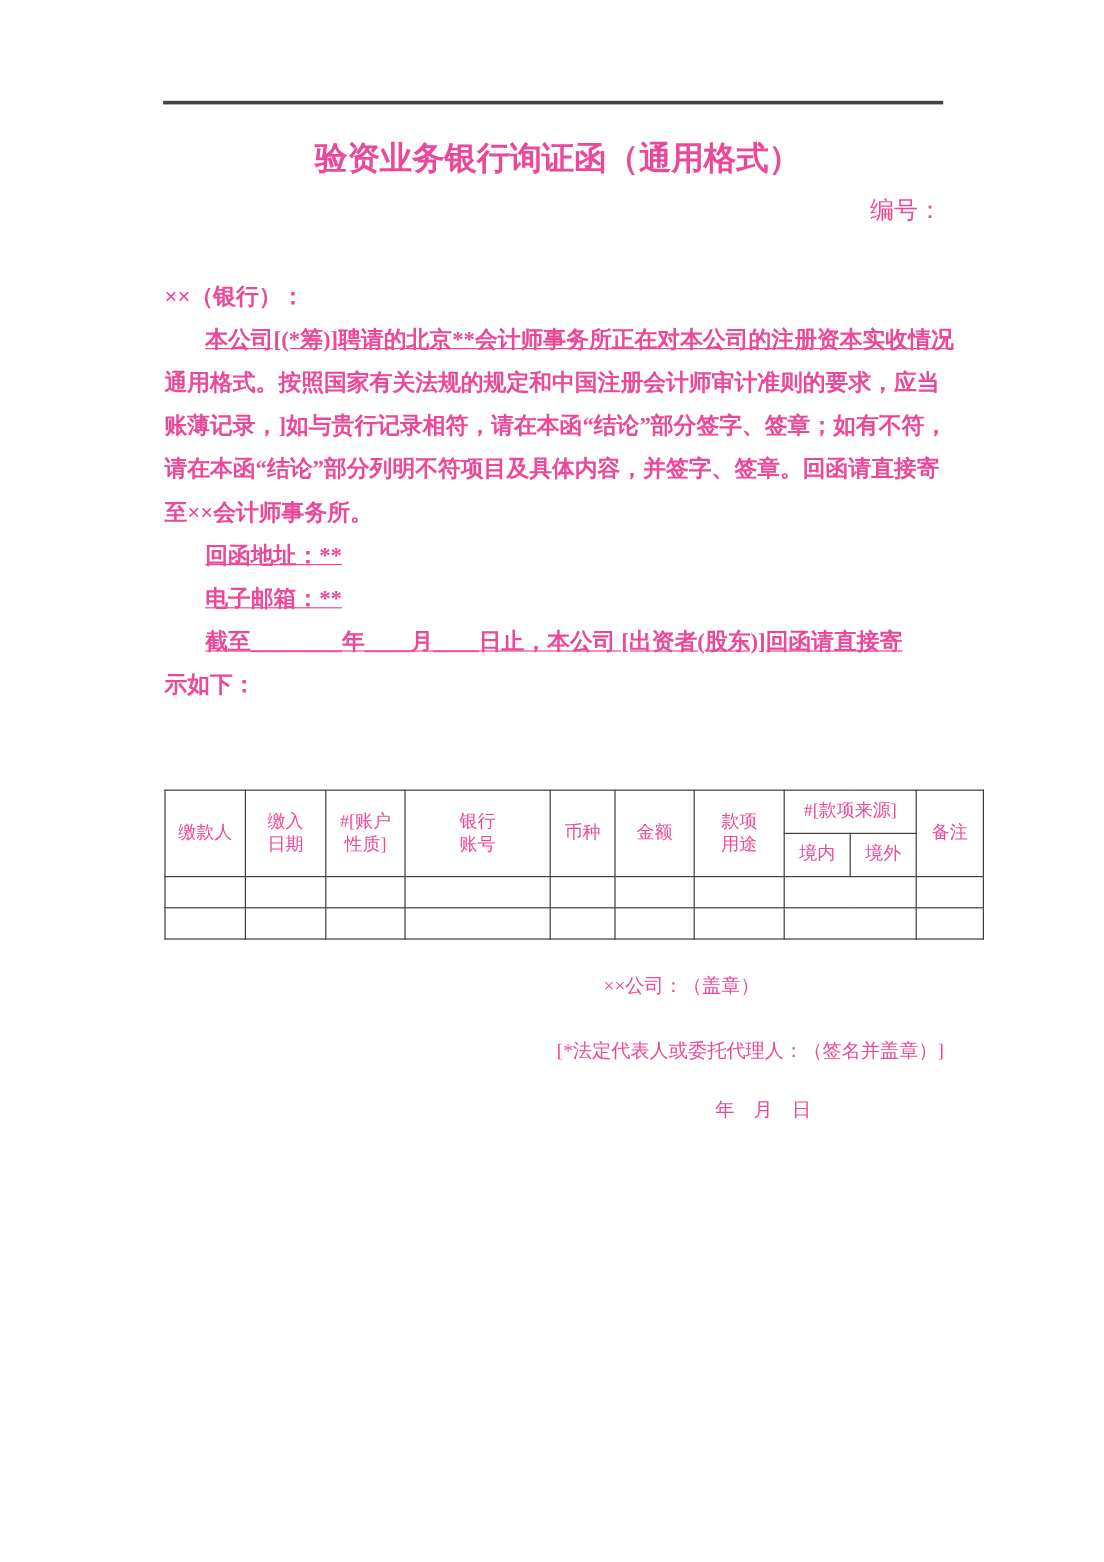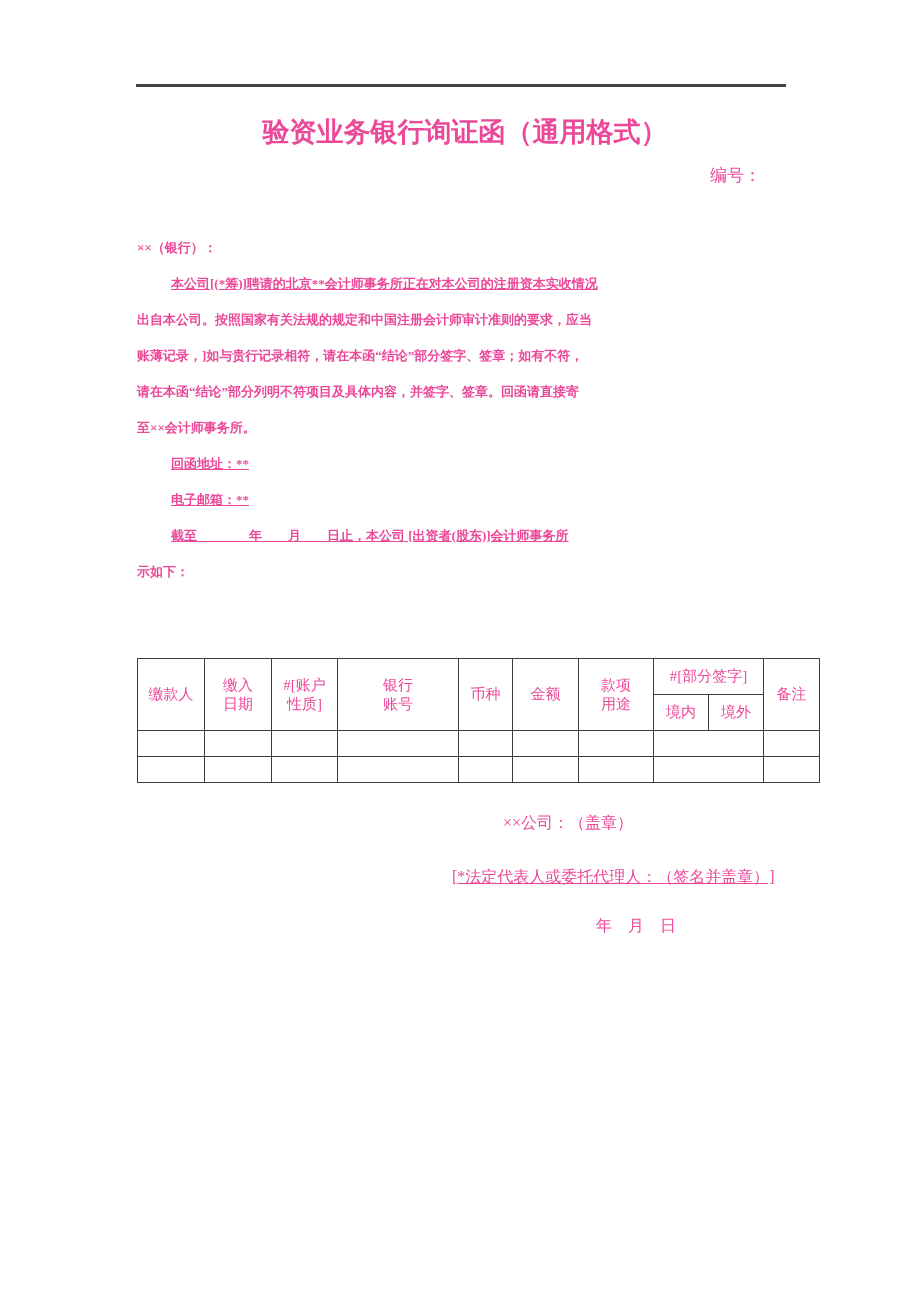--- a/index.html
+++ b/index.html
@@ -27,31 +27,31 @@
     width: 656px;
     text-align: center;
     font-size: 27px;
     font-weight: bold;
     line-height: 38px;
     margin: 0;
     white-space: nowrap;
   }
   .doc-number {
     position: absolute;
-    left: 710px;
+    left: 725px;
     top: 164px;
-    font-size: 17px;
+    font-size: 20px;
     line-height: 24px;
   }
   .letter-body {
     position: absolute;
     left: 137px;
     top: 230px;
     width: 660px;
-    font-size: 13px;
+    font-size: 19px;
     font-weight: bold;
     line-height: 36px;
   }
   .letter-body .line { white-space: nowrap; }
   .letter-body .indent { text-indent: 34px; text-decoration: underline; }
   .capital-table {
     position: absolute;
     left: 137px;
     top: 658px;
     width: 682px;
@@ -73,44 +73,44 @@
     line-height: 19px;
   }
   .capital-table tbody td { height: 25px; }
   .sig-line {
     position: absolute;
     font-size: 16px;
     line-height: 22px;
     white-space: nowrap;
   }
   .sig-company { left: 503px; top: 812px; }
-  .sig-rep     { left: 452px; top: 866px; text-decoration: underline; }
+  .sig-rep     { left: 464px; top: 866px; }
   .sig-date    { left: 596px; top: 915px; }
 </style>
 </head>
 <body>
 
 <div class="page">
 
   <div class="top-rule"></div>
 
   <h1 class="doc-title">验资业务银行询证函（通用格式）</h1>
 
   <div class="doc-number">编号：</div>
 
   <div class="letter-body">
     <div class="line">××（银行）：</div>
     <div class="line indent">本公司[(*筹)]聘请的北京**会计师事务所正在对本公司的注册资本实收情况</div>
-    <div class="line">出自本公司。按照国家有关法规的规定和中国注册会计师审计准则的要求，应当</div>
+    <div class="line">通用格式。按照国家有关法规的规定和中国注册会计师审计准则的要求，应当</div>
     <div class="line">账薄记录，]如与贵行记录相符，请在本函“结论”部分签字、签章；如有不符，</div>
     <div class="line">请在本函“结论”部分列明不符项目及具体内容，并签字、签章。回函请直接寄</div>
     <div class="line">至××会计师事务所。</div>
     <div class="line indent">回函地址：**</div>
     <div class="line indent">电子邮箱：**</div>
-    <div class="line indent">截至________年____月____日止，本公司 [出资者(股东)]会计师事务所</div>
+    <div class="line indent">截至________年____月____日止，本公司 [出资者(股东)]回函请直接寄</div>
     <div class="line">示如下：</div>
   </div>
 
   <table class="capital-table">
     <colgroup>
       <col style="width:67px">
         <col style="width:67px">
         <col style="width:66px">
       <col style="width:121px">
         <col style="width:54px">
@@ -126,21 +126,21 @@
         <th rowspan="2">缴入
 日期</th>
         <th rowspan="2">#[账户
 性质]</th>
         <th rowspan="2">银行
 账号</th>
         <th rowspan="2">币种</th>
         <th rowspan="2">金额</th>
         <th rowspan="2">款项
 用途</th>
-        <th colspan="2">#[部分签字]</th>
+        <th colspan="2">#[款项来源]</th>
         <th rowspan="2">备注</th>
       </tr>
       <tr>
         <th>境内</th>
         <th>境外</th>
       </tr>
     </thead>
     <tbody>
       <tr>
         <td></td>

